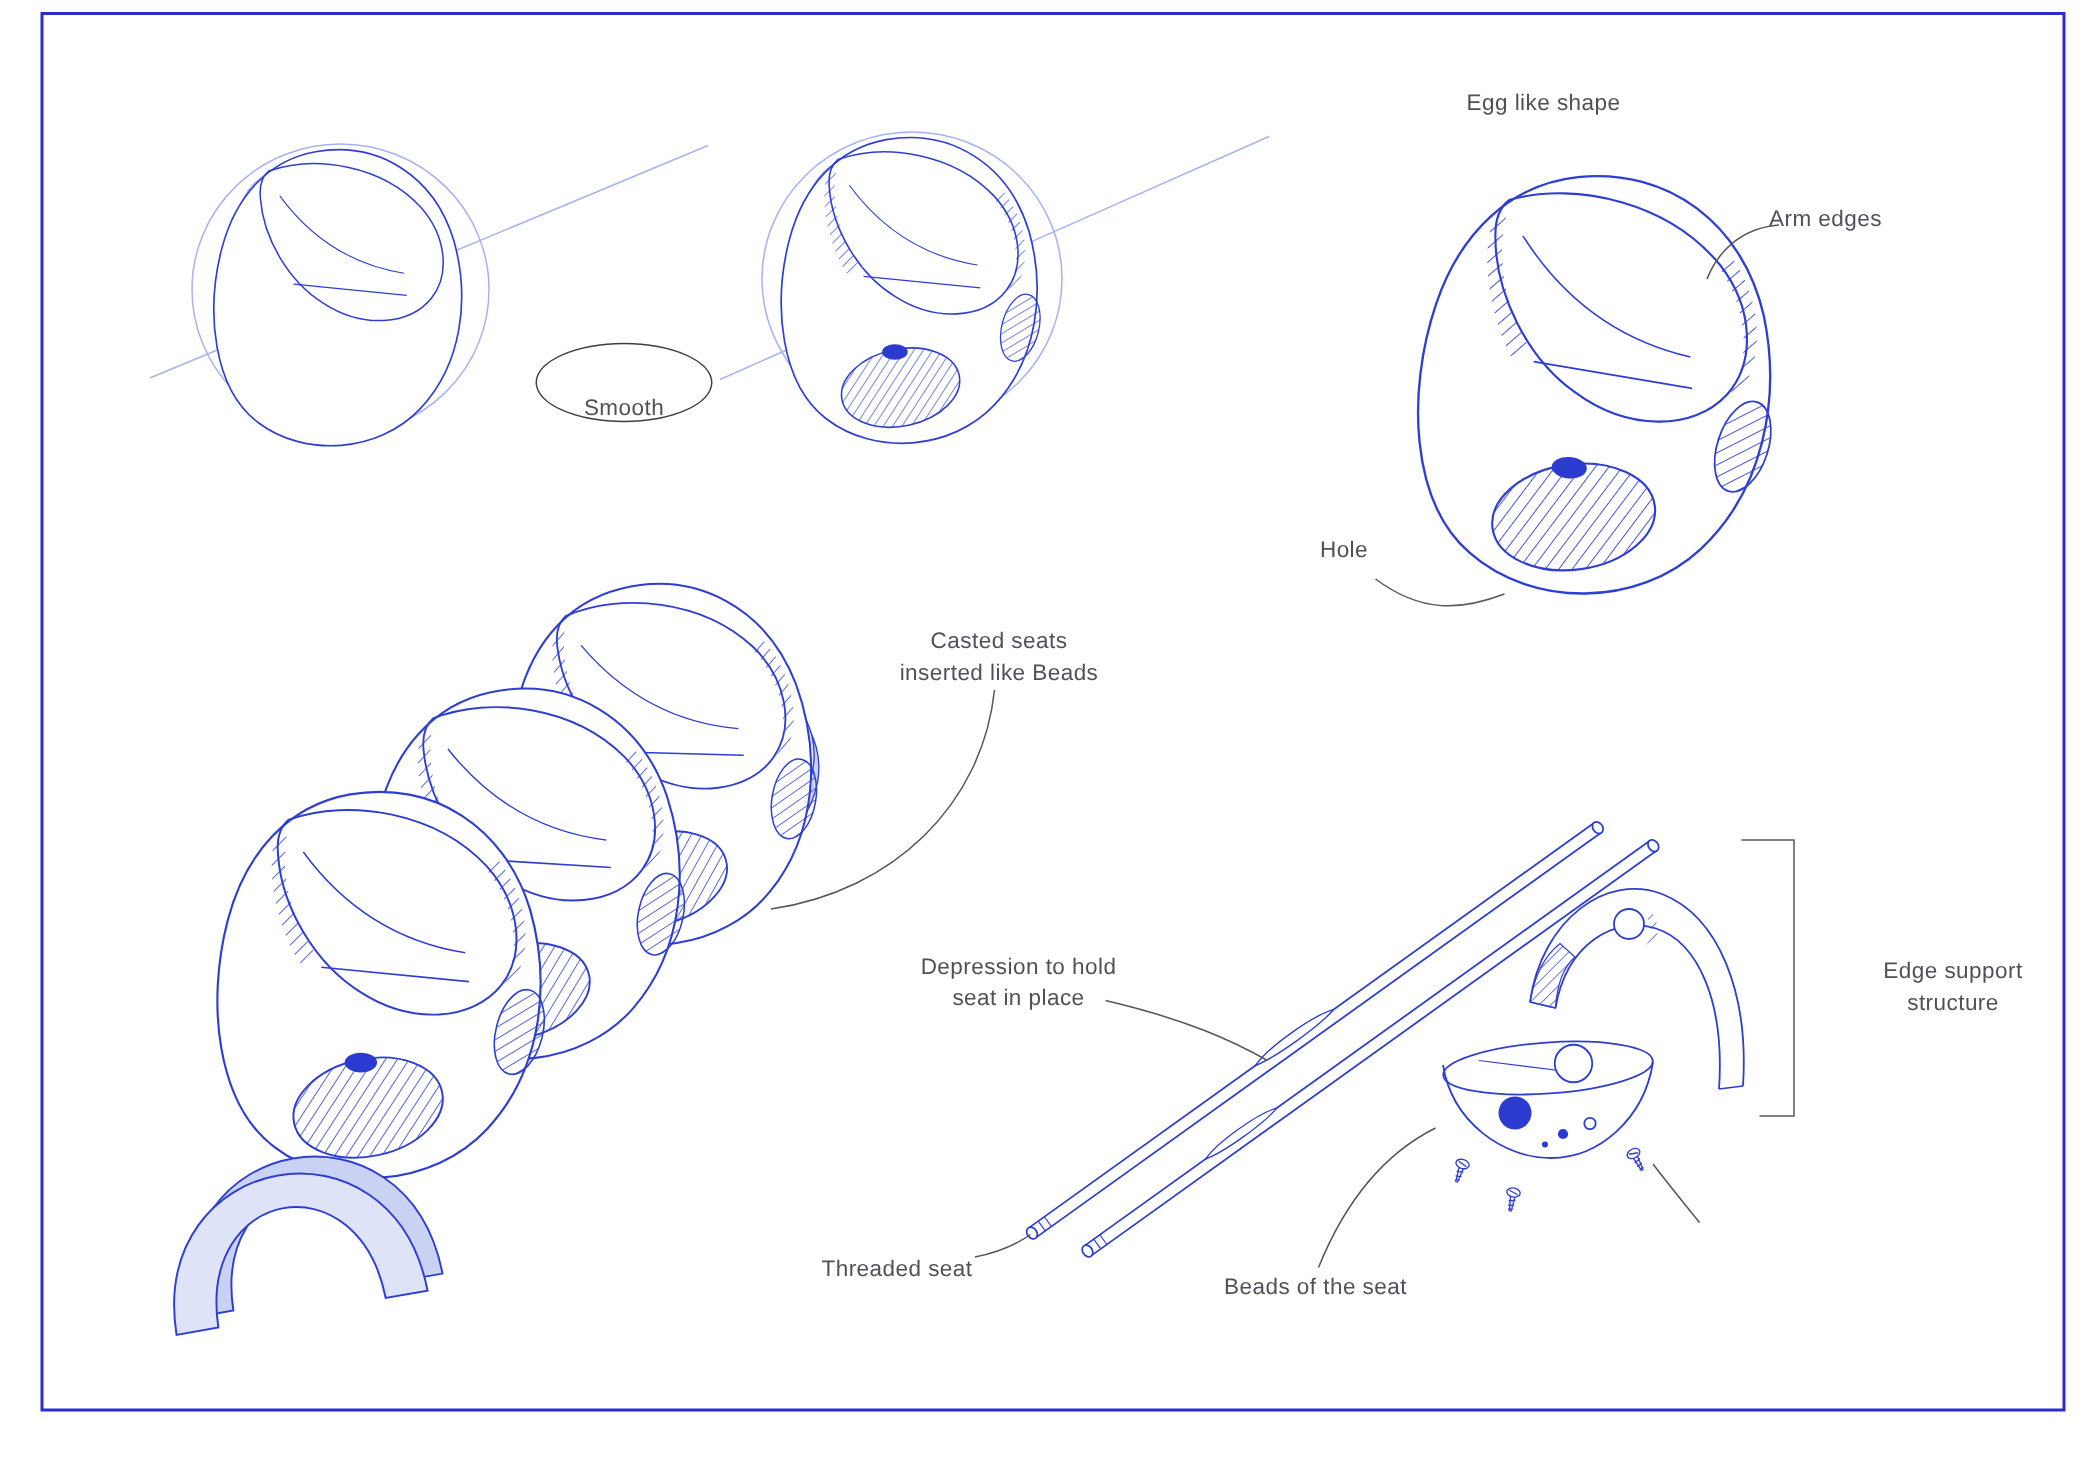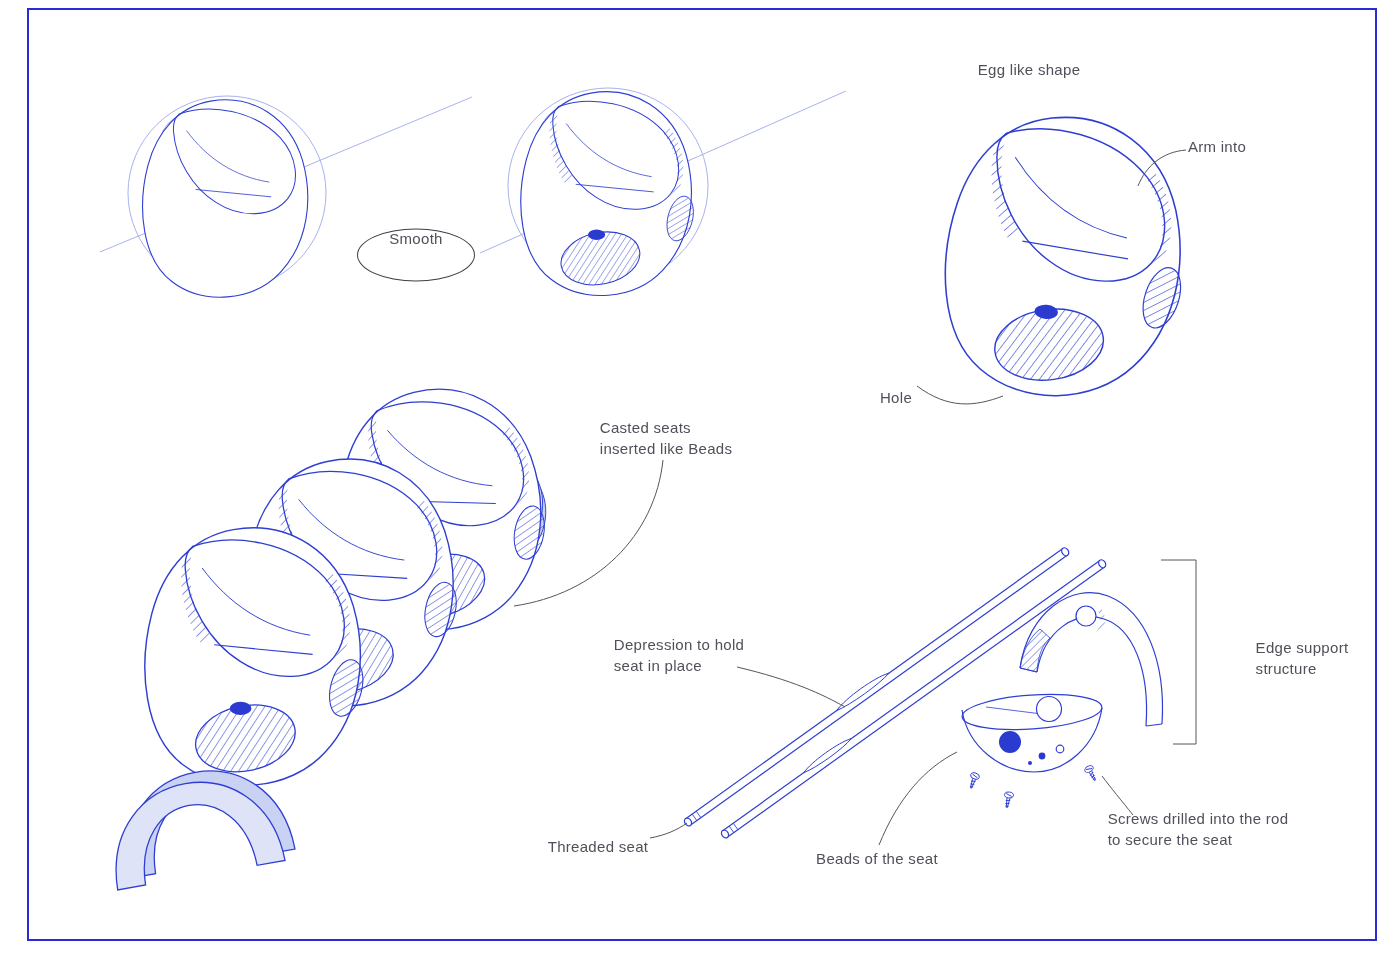--- a/index.html
+++ b/index.html
@@ -9,23 +9,23 @@
     --fill-shadow:#c9d2f3;
     --solid:#2b3bd0;
     --text:#50505a;
     --border:#2a2bd3;
   }
   *{margin:0;padding:0;box-sizing:border-box;}
   body{background:#fff;font-family:"Liberation Sans",sans-serif;}
   .canvas{position:relative;width:1400px;height:976px;background:#fff;overflow:hidden;}
   .frame{position:absolute;left:27px;top:8px;width:1350px;height:933px;border:2px solid var(--border);pointer-events:none;}
   svg.art{position:absolute;left:0;top:0;}
-  .label{position:absolute;transform:translate(-50%,-50%);white-space:pre-line;text-align:left;
+  .label{position:absolute;transform:translate(-50%,-50%);white-space:pre-line;text-align:center;
          font-size:15px;line-height:1.4;color:var(--text);letter-spacing:.3px;}
-  .oval{position:absolute;transform:translate(-50%,-50%);display:flex;align-items:flex-start;justify-content:center;
+  .oval{position:absolute;transform:translate(-50%,-50%);display:flex;align-items:flex-end;justify-content:center;
         border:1.3px solid #3e3e46;border-radius:50%;font-size:15px;color:var(--text);letter-spacing:.3px;}
 </style>
 </head>
 <body>
 
 <div class="canvas">
 
   <svg class="art" width="1400" height="976" viewBox="0 0 1400 976">
     <defs>
       <pattern id="hatch" width="5.5" height="5.5" patternUnits="userSpaceOnUse" patternTransform="rotate(45)">
@@ -156,25 +156,23 @@
     </g>
   </svg>
 
   <div class="frame"></div>
 
   <div class="oval" style="left:416px;top:255px;width:118px;height:53px">
     <span>Smooth</span>
   </div>
 
   <div class="label" style="left:1029px;top:69px">Egg like shape</div>
-  <div class="label" style="left:1217px;top:146px">Arm into</div>
-  <div class="label" style="left:896px;top:397px">Hole</div>
+  <div class="label" style="left:1217px;top:146px">Arm edges</div>
+  <div class="label" style="left:896px;top:367px">Hole</div>
   <div class="label" style="left:666px;top:438px">Casted seats
 inserted like Beads</div>
   <div class="label" style="left:679px;top:655px">Depression to hold
 seat in place</div>
   <div class="label" style="left:598px;top:846px">Threaded seat</div>
   <div class="label" style="left:877px;top:858px">Beads of the seat</div>
-  <div class="label" style="left:1198px;top:829px">Screws drilled into the rod
-to secure the seat</div>
   <div class="label" style="left:1302px;top:658px">Edge support
 structure</div>
 </div>
 
 </body></html>

